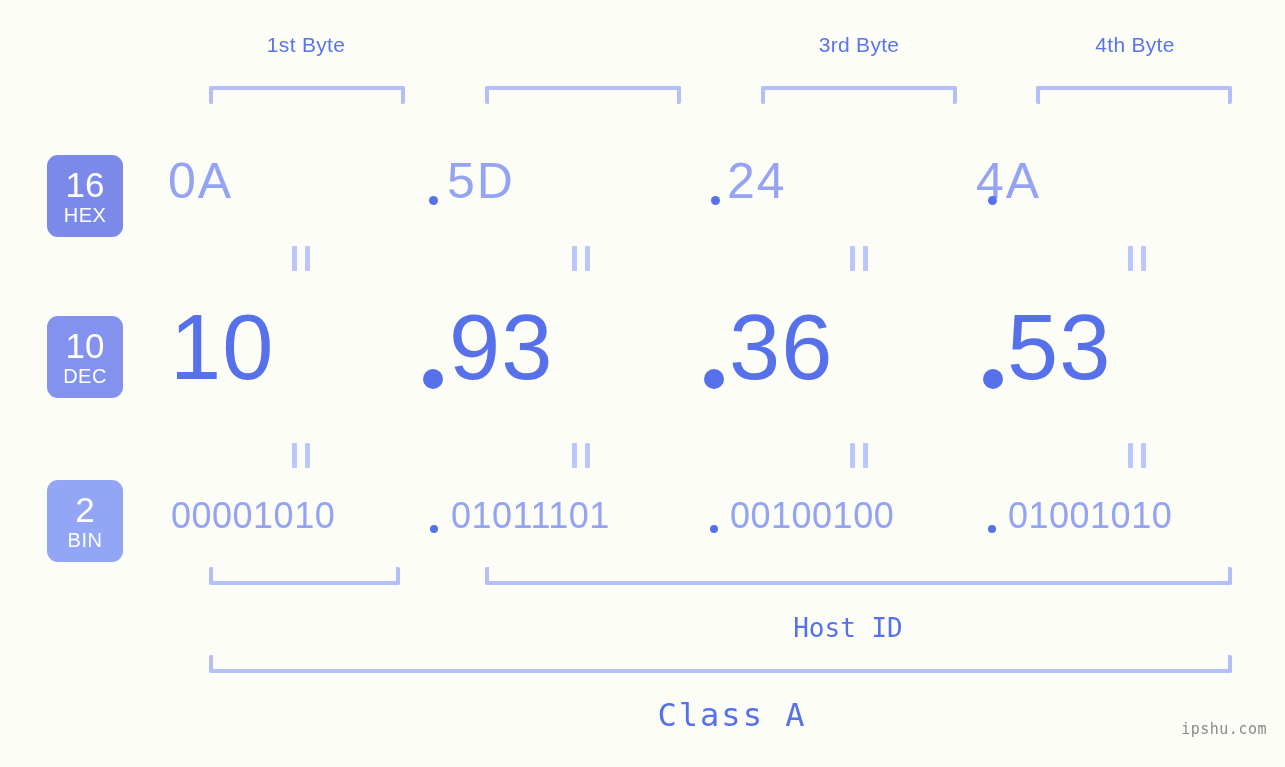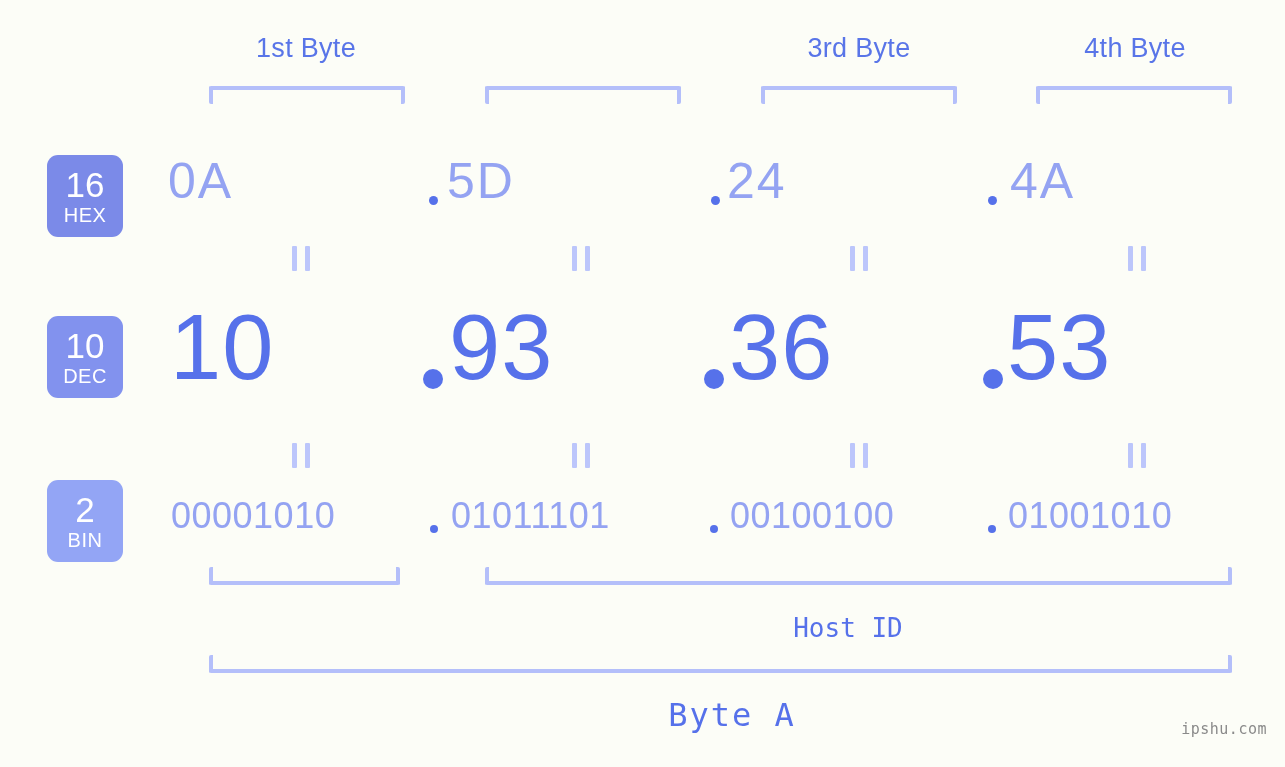--- a/index.html
+++ b/index.html
@@ -19,21 +19,21 @@
     height: 767px;
   }
 
   
   .byte-head {
     position: absolute;
     top: 33px;
     width: 260px;
     text-align: center;
     font-family: "Liberation Sans", sans-serif;
-    font-size: 27px;
+    font-size: 21px;
     color: #5975e8;
     letter-spacing: 0.3px;
     white-space: nowrap;
   }
 
   
   .bracket-down {
     position: absolute;
     border: 4px solid #b4bffa;
     border-bottom: none;
@@ -193,21 +193,21 @@
   </div>
   <div class="badge" id="badge-bin">
     <span class="num">2</span>
     <span class="tag">BIN</span>
   </div>
 
   <div class="hex-row">
     <div class="value-cell" style="left:168px">0A</div>
     <div class="value-cell" style="left:447px">5D</div>
     <div class="value-cell" style="left:727px">24</div>
-    <div class="value-cell" style="left:1010px">4A</div>
+    <div class="value-cell" style="left:976px">4A</div>
     <div class="dot dot-hex" style="left:429px"></div>
     <div class="dot dot-hex" style="left:711px"></div>
     <div class="dot dot-hex" style="left:988px"></div>
   </div>
 
   <div class="eq eq-top" style="left:292px">
       <i></i>
       <i></i>
     </div>
   <div class="eq eq-top" style="left:572px">
@@ -259,17 +259,17 @@
     <div class="dot dot-bin" style="left:710px"></div>
     <div class="dot dot-bin" style="left:988px"></div>
   </div>
 
   <div class="bracket-up" style="left:209px; top:567px; width:191px;"></div>
   <div class="bracket-up" style="left:485px; top:567px; width:747px;"></div>
 
   <div class="section-label" style="left:728px; top:613px; width:240px;">Host ID</div>
 
   <div class="bracket-up" style="left:209px; top:655px; width:1023px;"></div>
-  <div class="class-label" style="left:602px; top:696px; width:260px;">Byte A</div>
+  <div class="class-label" style="left:602px; top:696px; width:260px;">Class A</div>
 
   <div class="watermark">ipshu.com</div>
 
 </div>
 
 </body></html>

